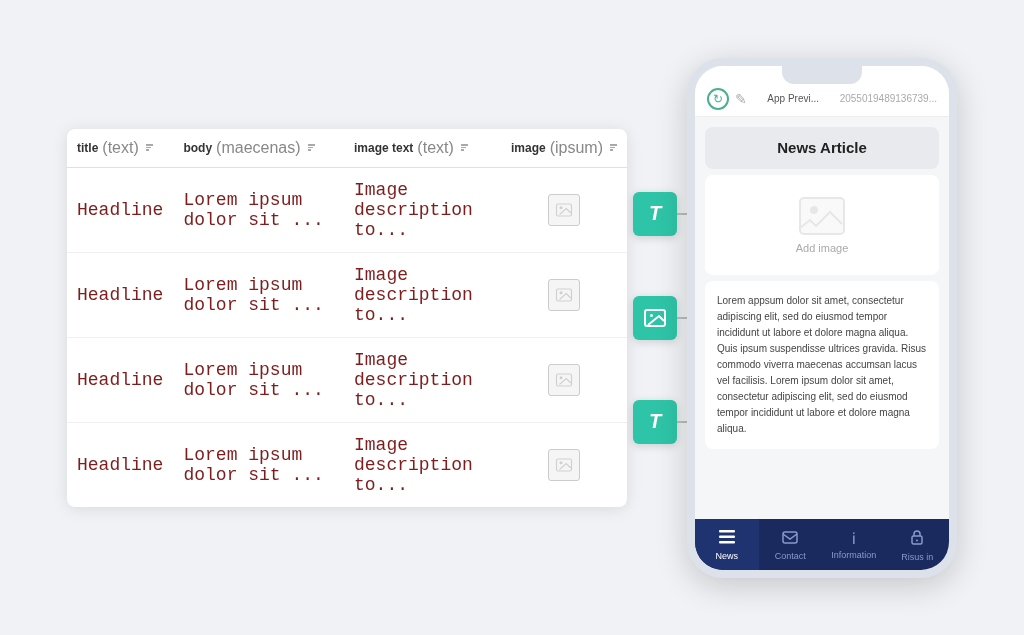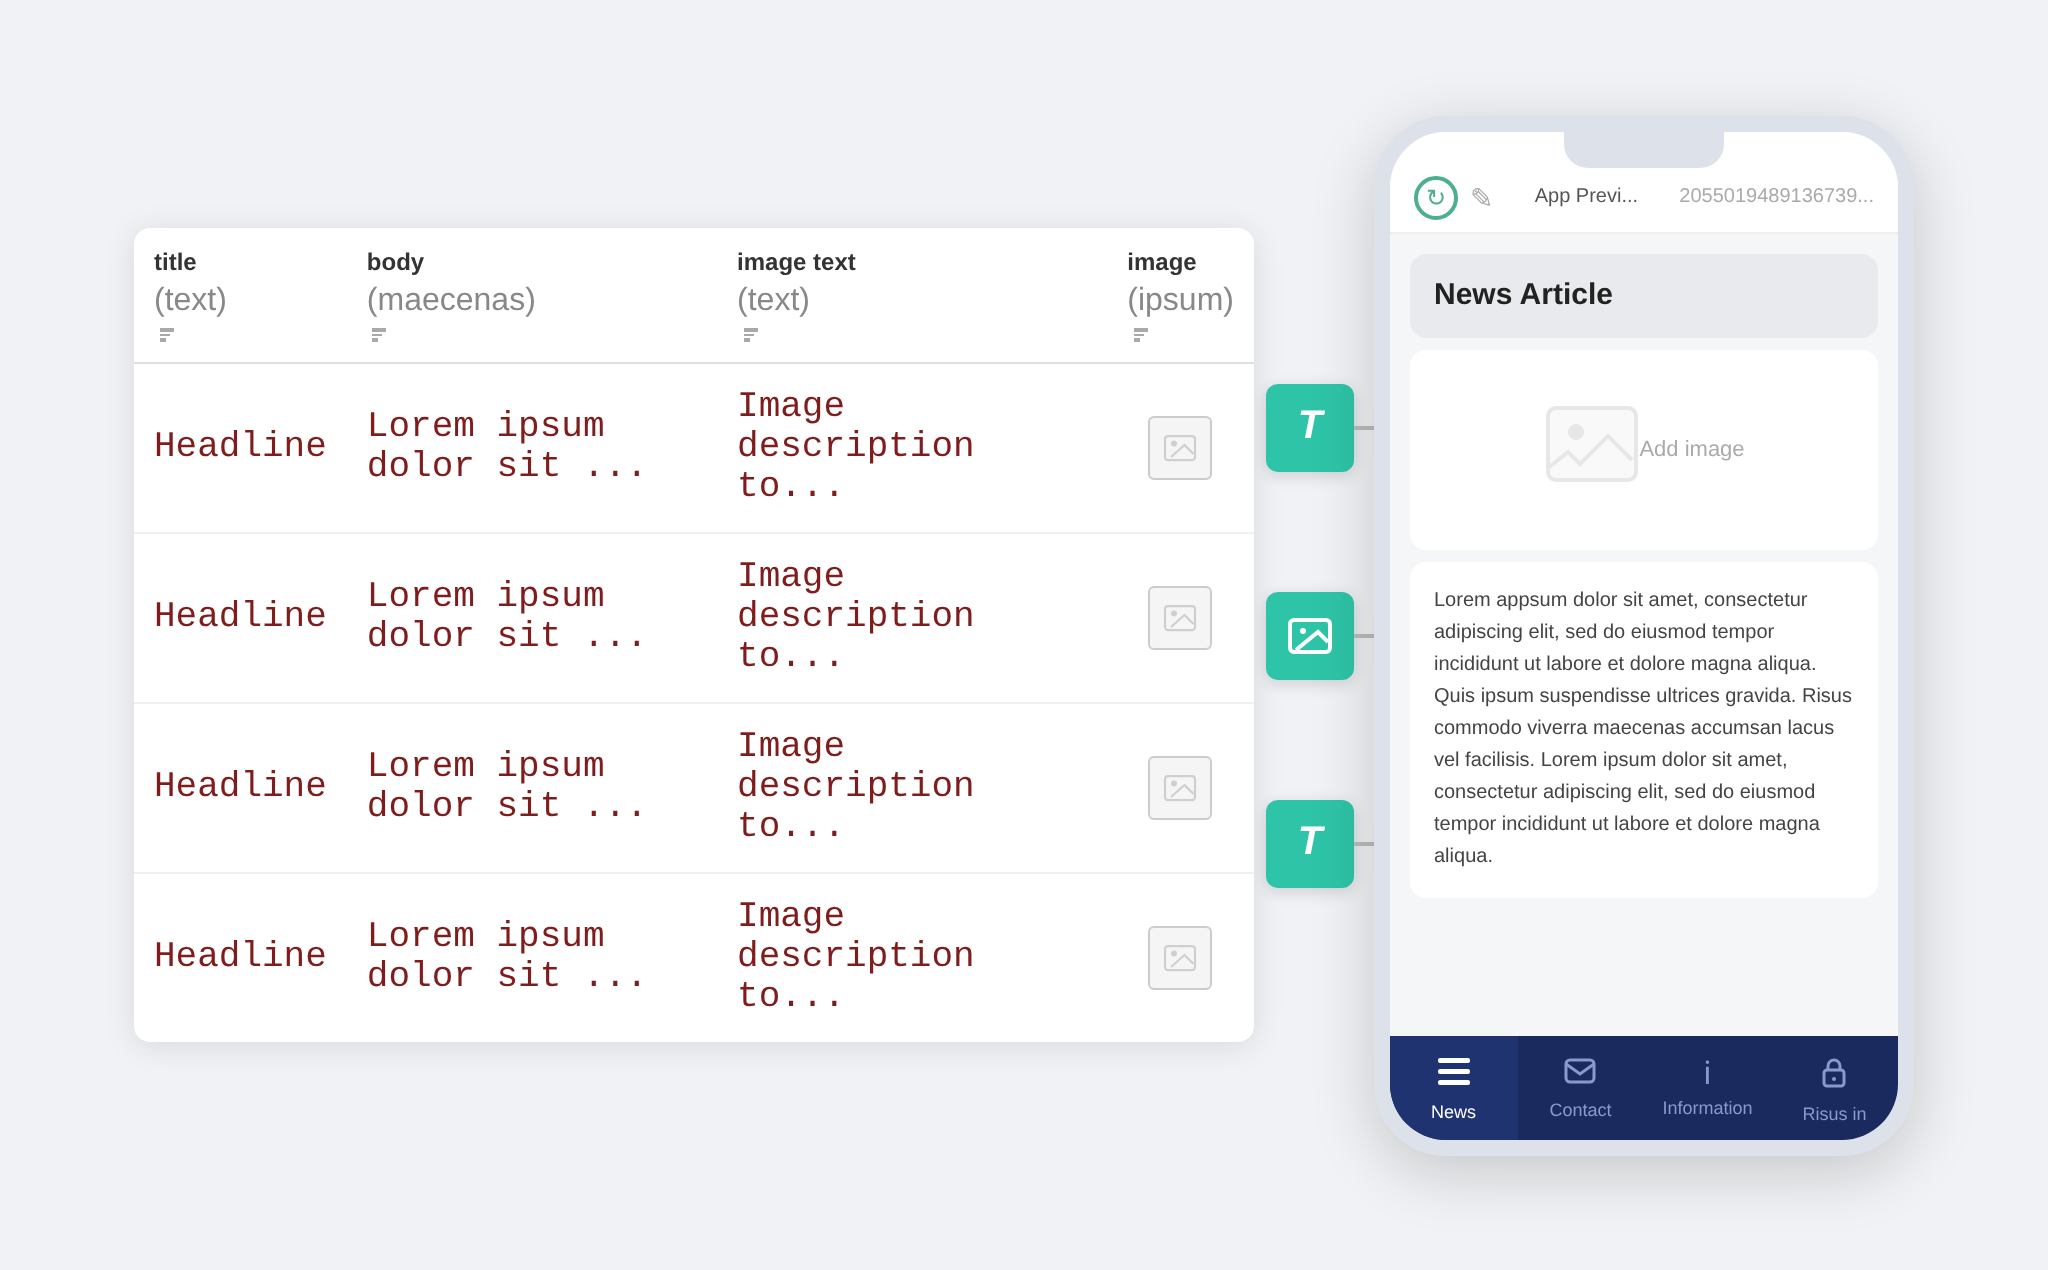--- a/index.html
+++ b/index.html
@@ -61,22 +61,22 @@
     }
     .data-table th .col-sub {
       display: block;
       font-weight: 400;
       color: #888;
       font-size: 16px;
     }
 
     .th-sort {
       display: inline-flex;
+      align-items: center;
       gap: 4px;
-      flex-direction: column;
     }
 
     .sort-icon {
       display: inline-flex;
       flex-direction: column;
       gap: 1px;
       margin-left: 3px;
       opacity: 0.5;
     }
     .sort-icon span {
@@ -250,35 +250,36 @@
       overflow-y: auto;
       padding: 0;
       background: #f5f6f8;
     }
 
     .news-title-block {
       background: #e8eaed;
       margin: 10px 10px 6px;
       padding: 12px;
       border-radius: 8px;
+      text-align: center;
     }
 
     .news-title-text {
       font-size: 15px;
       font-weight: 700;
       color: #222;
     }
 
     .image-block {
       background: #fff;
       margin: 6px 10px;
       border-radius: 8px;
       padding: 20px;
       display: flex;
-      flex-direction: row;
+      flex-direction: column;
       align-items: center;
       justify-content: center;
       min-height: 100px;
     }
 
     .add-image-icon {
       opacity: 0.35;
       margin-bottom: 6px;
     }
 

